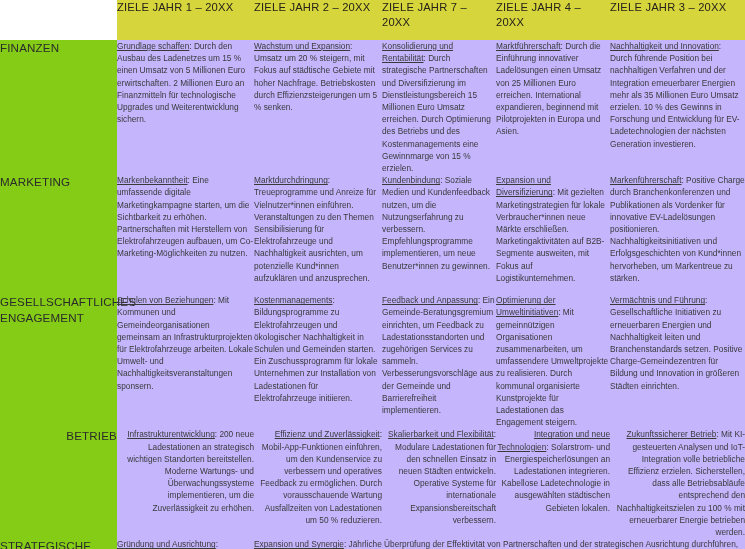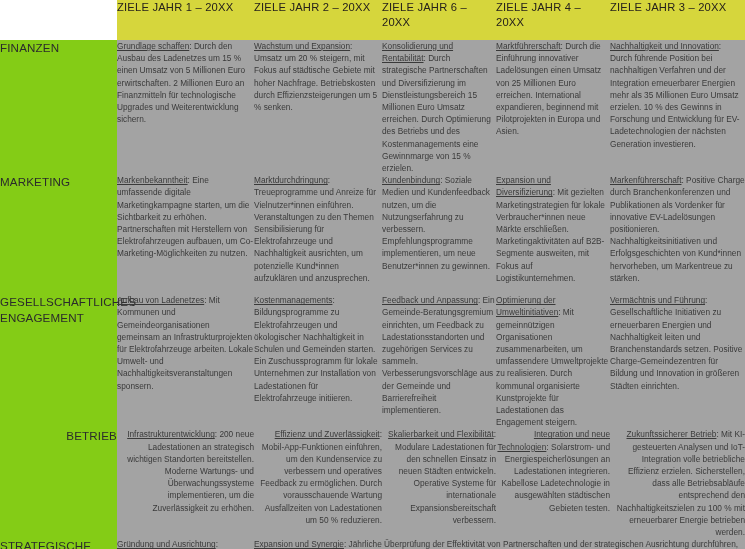--- a/index.html
+++ b/index.html
@@ -64,21 +64,21 @@
     color: #2b2b2b;
     font-size: 11.6px;
     line-height: 16px;
     vertical-align: middle;
     padding: 4px 6px 4px 9px;
     letter-spacing: 0.15px;
   }
 
   
   td.cell {
-    background: #a3a3a3;
+    background: #c4b5fd;
     border: 1px solid #dcdcdc;
     color: #3a3a3a;
     font-size: 8.3px;
     line-height: 12.2px;
     padding: 4px 5px 4px 6px;
     vertical-align: top;
   }
   td.cell.wide {
     font-size: 8.3px;
     line-height: 12.6px;
@@ -106,21 +106,21 @@
         <col class="c-y2">
         <col class="c-y3">
         <col class="c-y4">
         <col class="c-y5">
     </colgroup>
     <thead>
       <tr class="header-row">
         <td class="corner-blank"></td>
         <th class="yearhead">ZIELE JAHR 1 – 20XX</th>
         <th class="yearhead">ZIELE JAHR 2 – 20XX</th>
-        <th class="yearhead">ZIELE JAHR 6 – 20XX</th>
+        <th class="yearhead">ZIELE JAHR 7 – 20XX</th>
         <th class="yearhead">ZIELE JAHR 4 – 20XX</th>
         <th class="yearhead">ZIELE JAHR 3 – 20XX</th>
       </tr>
     </thead>
     <tbody>
 
       <tr class="r-finanzen">
         <td class="cat">FINANZEN</td>
         <td class="cell"><span class="lead">Grundlage schaffen</span><span>: Durch den Ausbau des Ladenetzes um 15 % einen Umsatz von 5 Millionen Euro erwirtschaften. 2 Millionen Euro an Finanzmitteln für technologische Upgrades und Weiterentwicklung sichern.</span></td>
         <td class="cell"><span class="lead">Wachstum und Expansion</span><span>: Umsatz um 20 % steigern, mit Fokus auf städtische Gebiete mit hoher Nachfrage.
@@ -137,38 +137,38 @@
         <td class="cell"><span class="lead">Marktdurchdringung</span><span>:
 Treueprogramme und Anreize für Vielnutzer*innen einführen. Veranstaltungen zu den Themen Sensibilisierung für Elektrofahrzeuge und Nachhaltigkeit ausrichten, um potenzielle Kund*innen aufzuklären und anzusprechen.</span></td>
         <td class="cell"><span class="lead">Kundenbindung</span><span>: Soziale Medien und Kundenfeedback nutzen, um die Nutzungserfahrung zu verbessern.
 Empfehlungsprogramme implementieren, um neue Benutzer*innen zu gewinnen.</span></td>
         <td class="cell"><span class="lead">Expansion und Diversifizierung</span><span>: Mit gezielten Marketingstrategien für lokale Verbraucher*innen neue Märkte erschließen. Marketingaktivitäten auf B2B-Segmente ausweiten, mit Fokus auf Logistikunternehmen.</span></td>
         <td class="cell"><span class="lead">Markenführerschaft</span><span>: Positive Charge durch Branchenkonferenzen und Publikationen als Vordenker für innovative EV-Ladelösungen positionieren. Nachhaltigkeitsinitiativen und Erfolgsgeschichten von Kund*innen hervorheben, um Markentreue zu stärken.</span></td>
       </tr>
 
       <tr class="r-gesellschaft">
         <td class="cat">GESELLSCHAFTLICHES ENGAGEMENT</td>
-        <td class="cell"><span class="lead">Aufbau von Ladenetzes</span><span>:
+        <td class="cell"><span class="lead">Schulen von Beziehungen</span><span>:
 Mit Kommunen und Gemeindeorganisationen gemeinsam an Infrastrukturprojekten für Elektrofahrzeuge arbeiten. Lokale Umwelt- und Nachhaltigkeitsveranstaltungen sponsern.</span></td>
         <td class="cell"><span class="lead">Kostenmanagements</span><span>:
 Bildungsprogramme zu Elektrofahrzeugen und ökologischer Nachhaltigkeit in Schulen und Gemeinden starten. Ein Zuschussprogramm für lokale Unternehmen zur Installation von Ladestationen für Elektrofahrzeuge initiieren.</span></td>
         <td class="cell"><span class="lead">Feedback und Anpassung</span><span>: Ein Gemeinde-Beratungsgremium einrichten, um Feedback zu Ladestationsstandorten und zugehörigen Services zu sammeln. Verbesserungsvorschläge aus der Gemeinde und Barrierefreiheit implementieren.</span></td>
         <td class="cell"><span class="lead">Optimierung der Umweltinitiativen</span><span>: Mit gemeinnützigen Organisationen zusammenarbeiten, um umfassendere Umweltprojekte zu realisieren. Durch kommunal organisierte Kunstprojekte für Ladestationen das Engagement steigern.</span></td>
         <td class="cell"><span class="lead">Vermächtnis und Führung</span><span>:
 Gesellschaftliche Initiativen zu erneuerbaren Energien und Nachhaltigkeit leiten und Branchenstandards setzen. Positive Charge-Gemeindezentren für Bildung und Innovation in größeren Städten einrichten.</span></td>
       </tr>
 
       <tr class="r-betrieb">
         <td class="cat">BETRIEB</td>
         <td class="cell"><span class="lead">Infrastrukturentwicklung</span><span>:
 200 neue Ladestationen an strategisch wichtigen Standorten bereitstellen. Moderne Wartungs- und Überwachungssysteme implementieren, um die Zuverlässigkeit zu erhöhen.</span></td>
         <td class="cell"><span class="lead">Effizienz und Zuverlässigkeit</span><span>: Mobil-App-Funktionen einführen, um den Kundenservice zu verbessern und operatives Feedback zu ermöglichen. Durch vorausschauende Wartung Ausfallzeiten von Ladestationen um 50 % reduzieren.</span></td>
         <td class="cell"><span class="lead">Skalierbarkeit und Flexibilität</span><span>:
 Modulare Ladestationen für den schnellen Einsatz in neuen Städten entwickeln. Operative Systeme für internationale Expansionsbereitschaft verbessern.</span></td>
-        <td class="cell"><span class="lead">Integration und neue Technologien</span><span>: Solarstrom- und Energiespeicherlösungen an Ladestationen integrieren. Kabellose Ladetechnologie in ausgewählten städtischen Gebieten testen.</span></td>
+        <td class="cell"><span class="lead">Integration und neue Technologien</span><span>: Solarstrom- und Energiespeicherlösungen an Ladestationen integrieren. Kabellose Ladetechnologie in ausgewählten städtischen Gebieten lokalen.</span></td>
         <td class="cell"><span class="lead">Zukunftssicherer Betrieb</span><span>: Mit KI-gesteuerten Analysen und IoT-Integration volle betriebliche Effizienz erzielen. Sicherstellen, dass alle Betriebsabläufe entsprechend den Nachhaltigkeitszielen zu 100 % mit erneuerbarer Energie betrieben werden.</span></td>
       </tr>
 
       <tr class="r-partner">
         <td class="cat">STRATEGISCHE PARTNERSCHAFTEN</td>
         <td class="cell"><span class="lead">Gründung und Ausrichtung</span><span>:
 Partnerschaften mit Herstellern von Elektrofahrzeugen und lokalen Unternehmen aufbauen, um die Zugänglichkeit von Ladestationen zu verbessern.</span></td>
         <td class="cell wide" colspan="4"><span class="lead">Expansion und Synergie</span><span>: Jährliche Überprüfung der Effektivität von Partnerschaften und der strategischen Ausrichtung durchführen, mit dem Ziel, in neue Märkte und Technologien zu expandieren und das Serviceangebot und die Marktpräsenz zu verbessern.</span></td>
       </tr>
 

